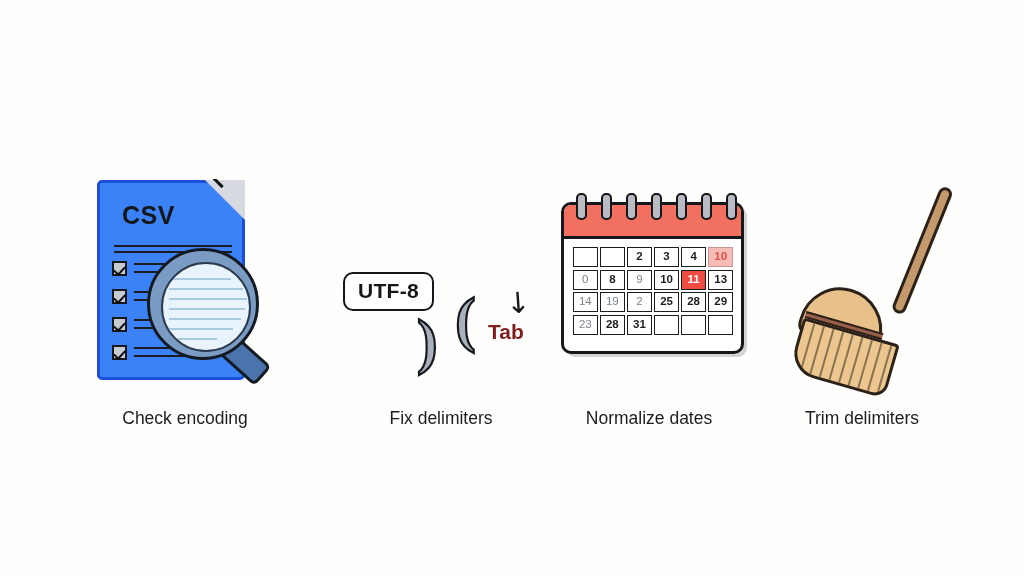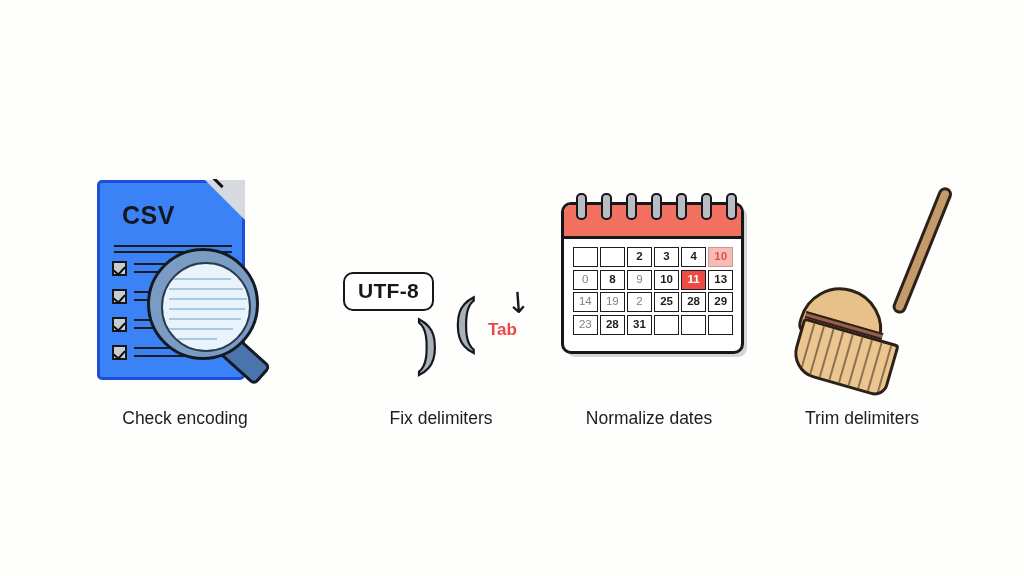--- a/index.html
+++ b/index.html
@@ -266,23 +266,23 @@
     top: 126px;
     font-size: 29px;
     color: #15171a;
     font-family: "DejaVu Sans", sans-serif;
     transform: rotate(-4deg);
   }
   .tab-label {
     position: absolute;
     left: 157px;
     top: 160px;
-    font-size: 17px;
+    font-size: 21px;
     font-weight: bold;
-    color: #ef4444;
+    color: #7f1d1d;
     font-family: "Liberation Sans", sans-serif;
   }
 
   
   .cal {
     position: absolute;
     left: 22px;
     top: 42px;
     width: 183px;
     height: 152px;

